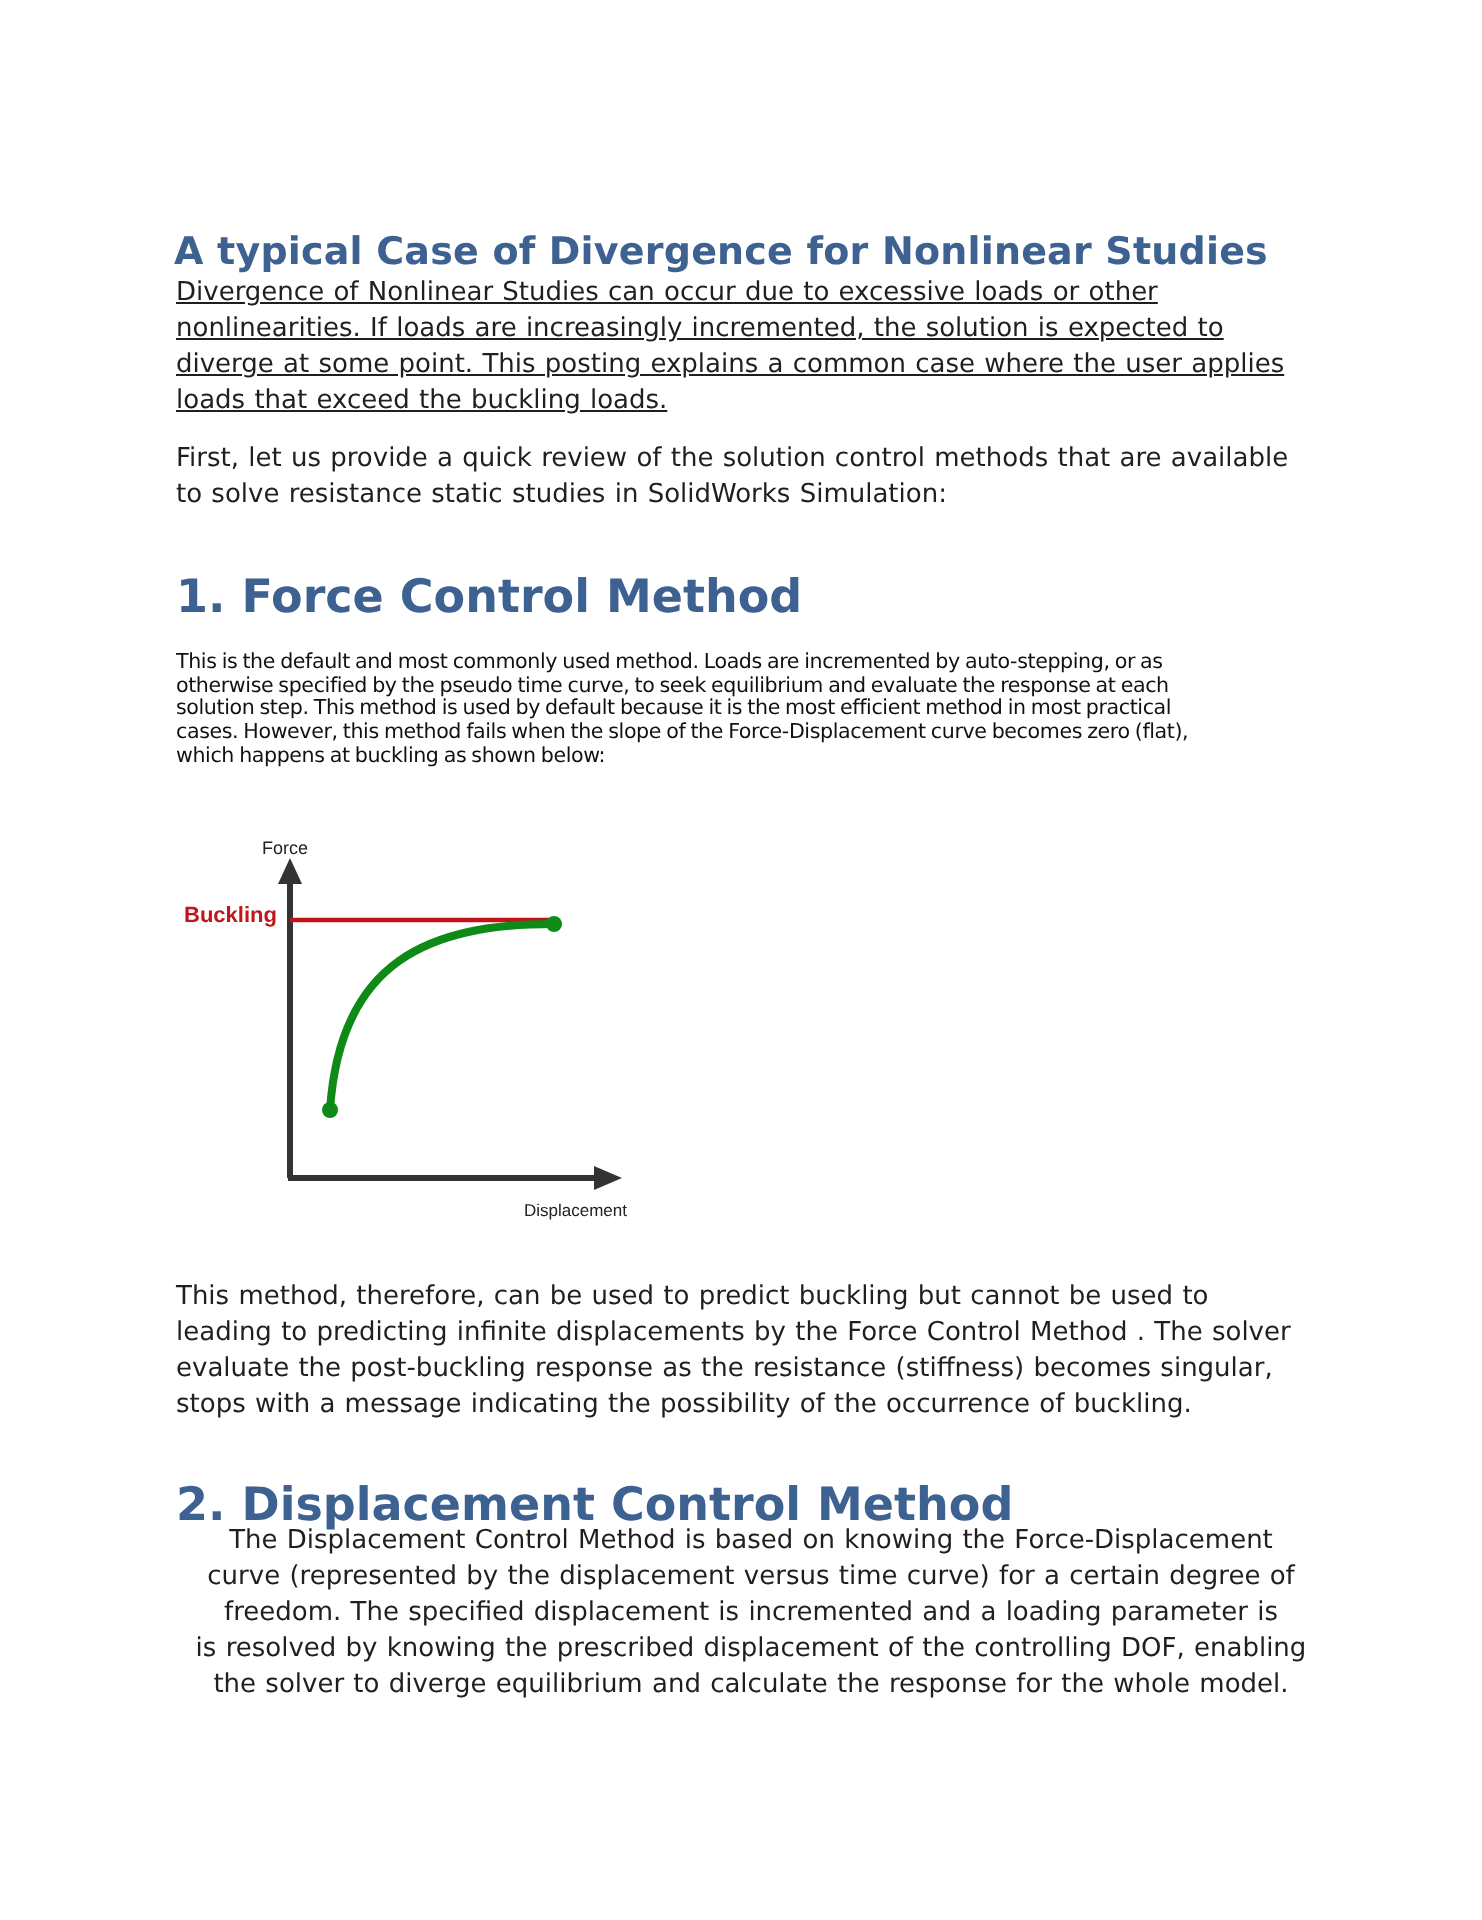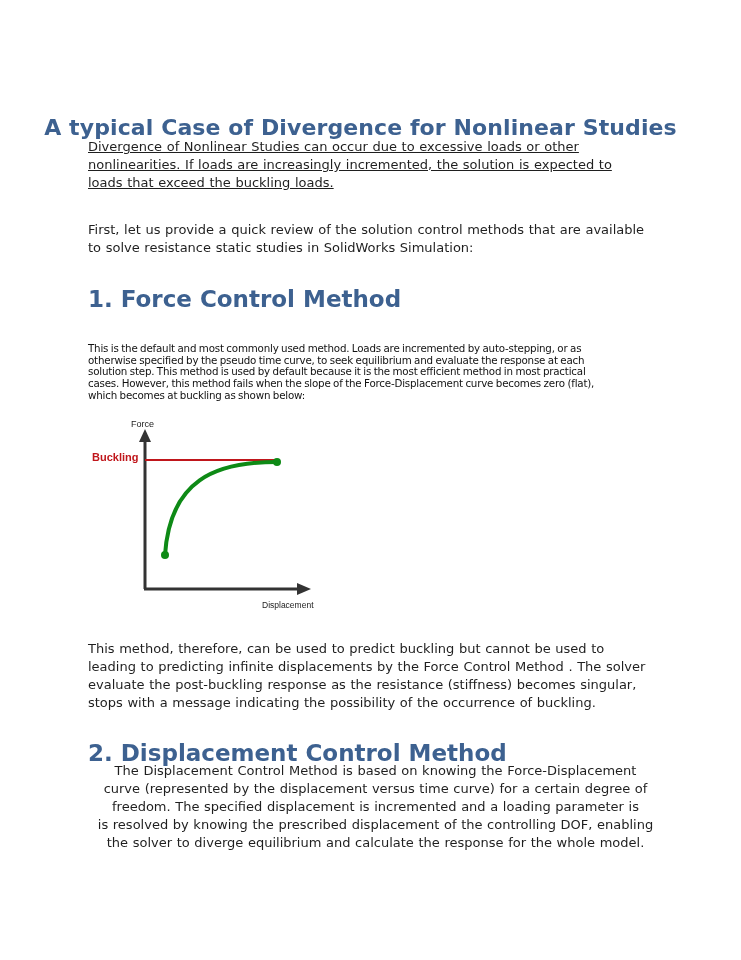--- a/index.html
+++ b/index.html
@@ -1,48 +1,49 @@
 <!DOCTYPE html>
 <html><head>
 <meta charset="utf-8">
 <style>
   html, body { margin:0; padding:0; background:#ffffff; }
   body { width:741px; height:960px; position:relative; overflow:hidden; font-family:"DejaVu Sans", sans-serif; color:#222222; }
   .abs { position:absolute; }
-  .title { left:0; width:721px; top:115px; text-align:center; font-size:22px; font-weight:bold; color:#3d6190; letter-spacing:0.1px; }
+  .title { left:0; width:721px; top:115px; text-align:center; font-size:19px; font-weight:bold; color:#3d6190; letter-spacing:0.1px; }
   .para { left:88px; width:575px; font-size:13px; line-height:18px; color:#1f1f1f; word-spacing:0.5px; }
   .h2 { left:88px; font-size:23px; font-weight:bold; color:#3d6190; }
-  .small { left:88px; width:575px; font-size:10.3px; line-height:11.7px; color:#111111; letter-spacing:-0.2px; word-spacing:-0.5px;margin-top:17px; }
+  .small { left:88px; width:575px; font-size:10.3px; line-height:11.7px; color:#111111; letter-spacing:-0.2px; word-spacing:-0.5px; }
   .line { display:block; white-space:nowrap; }
   svg text { font-family:"Liberation Sans", sans-serif; }
 </style>
 </head>
 <body>
 
 <div class="abs title">A typical Case of Divergence for Nonlinear Studies</div>
 
 <div class="abs para" style="top:138px;text-decoration:underline;">
   <span class="line">Divergence  of Nonlinear  Studies can occur due to excessive loads or other</span>
   <span class="line">nonlinearities.  If loads are increasingly  incremented, the solution is expected to</span>
+  <span class="line">diverge  at some point. This posting explains a common case where the user applies</span>
   <span class="line">loads that exceed the buckling  loads.</span>
 </div>
 
 <div class="abs para" style="top:221px;">
   <span class="line">First, let us provide  a quick  review of the solution  control methods that are available</span>
   <span class="line">to solve resistance  static studies in  SolidWorks Simulation:</span>
 </div>
 
 <div class="abs h2" style="top:286px;">1. Force Control Method</div>
 
 <div class="abs small" style="top:326px;">
   <span class="line">This is the default and most commonly used method. Loads are incremented by auto-stepping, or as</span>
   <span class="line">otherwise specified by the pseudo time curve, to seek equilibrium and evaluate the response at each</span>
   <span class="line">solution step. This method is used by default because it is the most efficient method in most practical</span>
   <span class="line">cases. However, this method fails when the slope of the Force-Displacement curve becomes zero (flat),</span>
-  <span class="line">which becomes at buckling as shown below:</span>
+  <span class="line">which happens at buckling as shown below:</span>
 </div>
 
 <svg class="abs" style="left:0; top:0;" width="741" height="960">
 
   <line x1="145" y1="589" x2="145" y2="440" stroke="#333333" stroke-width="3"></line>
   <polygon points="145,429 139,442 151,442" fill="#333333"></polygon>
 
   <line x1="144" y1="589" x2="298" y2="589" stroke="#333333" stroke-width="3"></line>
   <polygon points="311,589 297,583 297,595" fill="#333333"></polygon>
 

